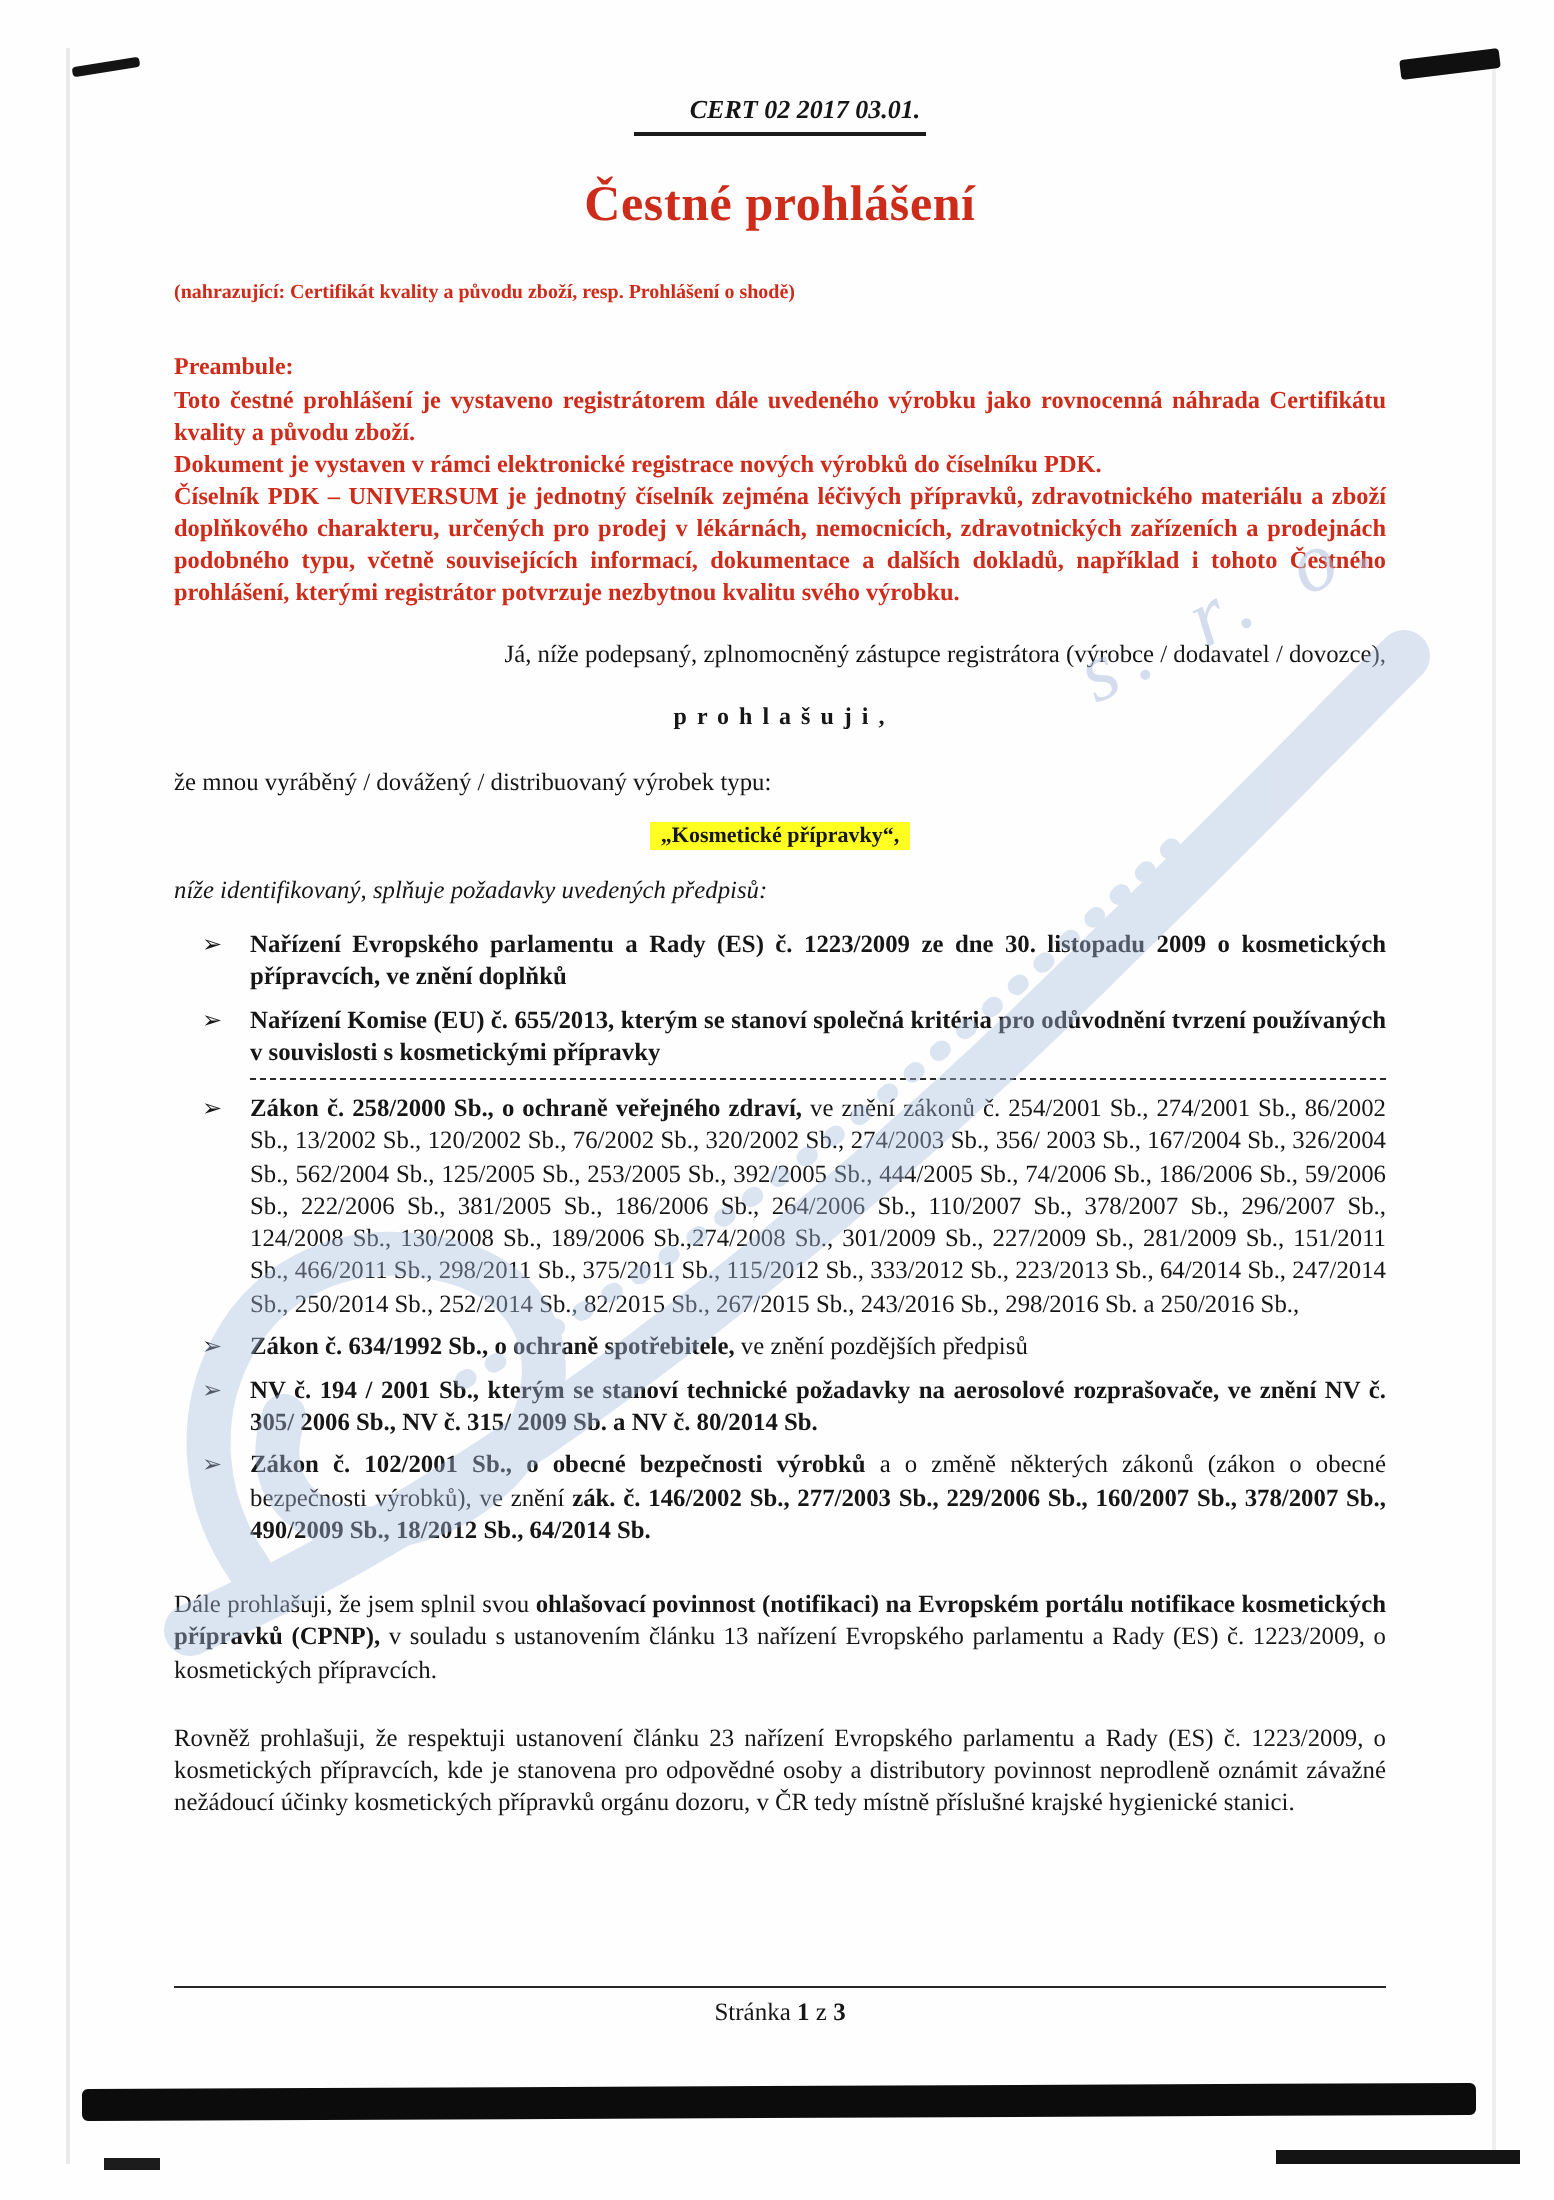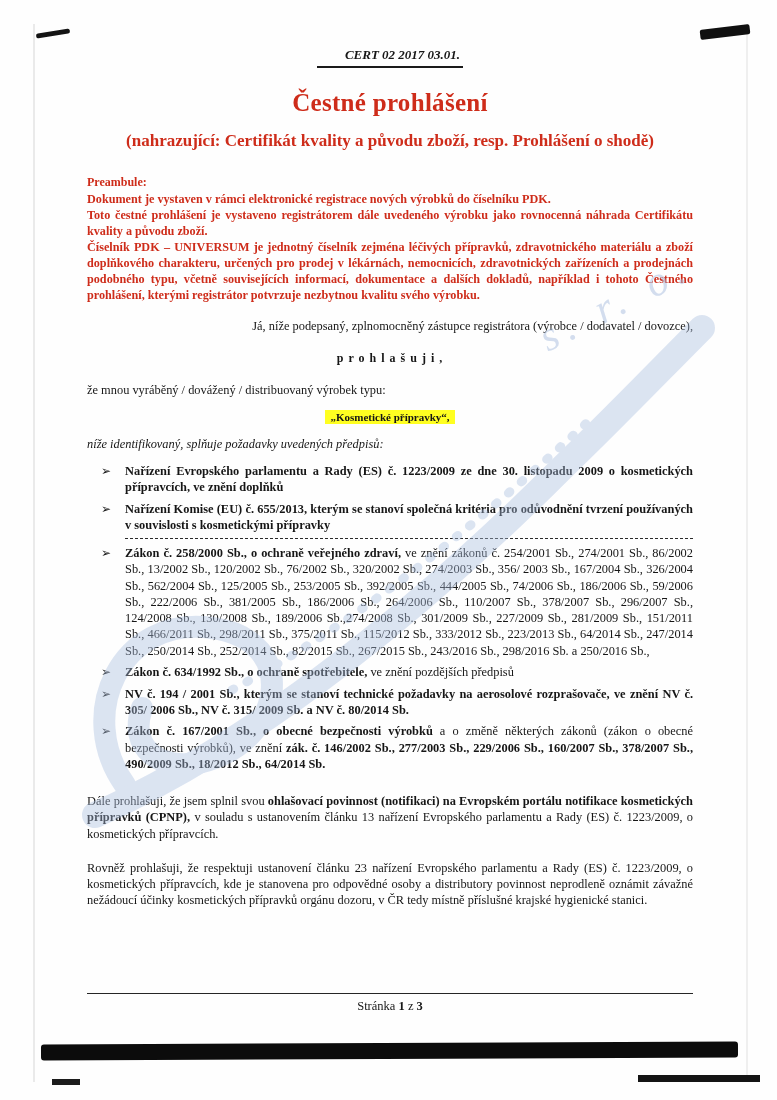--- a/index.html
+++ b/index.html
@@ -33,21 +33,21 @@
   
   .content { position:absolute; left:87px; top:46px; width:606px; z-index:1; font-size:12.4px; line-height:1.31; }
 
   .doc-code { text-align:center; }
   .doc-code .code-text {
     display:inline-block; font-style:italic; font-weight:bold; font-size:13px;
     border-bottom:2px solid #1a1a1a; padding:0 3px 3px 28px;
   }
 
   .title    { margin-top:19px; text-align:center; color:var(--red); font-weight:bold; font-size:25px; letter-spacing:0.3px; }
-  .subtitle { margin-top:10px;  text-align:center; color:var(--red); font-weight:bold; font-size:17px; }
+  .subtitle { margin-top:20px;  text-align:left; color:var(--red); font-weight:bold; font-size:10px; }
 
   .pre-heading { margin-top:23px; color:var(--red); font-weight:bold; font-size:12px; }
   .pre-para    { color:var(--red); font-weight:bold; font-size:12.2px; line-height:1.32; text-align:justify; }
 
   .intro { margin-top:15px; text-align:right; }
   .verb  { margin-top:16px; text-align:center; font-weight:bold; font-size:12px; letter-spacing:1px; }
   .product-intro { margin-top:16px; }
   .product-type  { margin-top:10px; text-align:center; }
   .product-type .hl {
     background:var(--yellow); font-weight:bold; font-size:11px;
@@ -94,22 +94,22 @@
   <div class="content">
 
     <div class="doc-code">
       <span class="code-text">CERT 02 2017 03.01.</span>
     </div>
 
     <div class="title">Čestné prohlášení</div>
     <div class="subtitle">(nahrazující: Certifikát kvality a původu zboží, resp. Prohlášení o shodě)</div>
 
     <div class="pre-heading">Preambule:</div>
+    <p class="pre-para">Toto čestné prohlášení je vystaveno registrátorem dále uvedeného výrobku jako rovnocenná náhrada Certifikátu kvality a původu zboží.</p>
     <p class="pre-para">Dokument je vystaven v rámci elektronické registrace nových výrobků do číselníku PDK.</p>
-    <p class="pre-para">Toto čestné prohlášení je vystaveno registrátorem dále uvedeného výrobku jako rovnocenná náhrada Certifikátu kvality a původu zboží.</p>
     <p class="pre-para">Číselník PDK – UNIVERSUM je jednotný číselník zejména léčivých přípravků, zdravotnického materiálu a zboží doplňkového charakteru, určených pro prodej v lékárnách, nemocnicích, zdravotnických zařízeních a prodejnách podobného typu, včetně souvisejících informací, dokumentace a dalších dokladů, například i tohoto Čestného prohlášení, kterými registrátor potvrzuje nezbytnou kvalitu svého výrobku.</p>
 
     <p class="intro">Já, níže podepsaný, zplnomocněný zástupce registrátora (výrobce / dodavatel / dovozce),</p>
     <p class="verb">p r o h l a š u j i ,</p>
     <p class="product-intro">že mnou vyráběný / dovážený  / distribuovaný výrobek typu:</p>
     <p class="product-type">
       <span class="hl">„Kosmetické přípravky“,</span>
     </p>
     <p class="req-intro">níže identifikovaný, splňuje požadavky uvedených předpisů:</p>
 
@@ -132,21 +132,21 @@
       <li class="reg-item">
         <span class="bullet">➢</span>
         <span class="reg-text"><span style="font-weight: bold;">Zákon č. 634/1992 Sb., o ochraně spotřebitele,</span><span> ve znění pozdějších předpisů</span></span>
       </li>
       <li class="reg-item">
         <span class="bullet">➢</span>
         <span class="reg-text"><span style="font-weight: bold;">NV č. 194 / 2001 Sb., kterým se stanoví technické požadavky na aerosolové rozprašovače, ve znění NV č. 305/ 2006 Sb., NV č. 315/ 2009 Sb. a NV č. 80/2014 Sb.</span></span>
       </li>
       <li class="reg-item">
         <span class="bullet">➢</span>
-        <span class="reg-text"><span style="font-weight: bold;">Zákon č. 167/2001 Sb., o obecné bezpečnosti výrobků</span><span> a o změně některých zákonů (zákon o obecné bezpečnosti výrobků), ve znění </span><span style="font-weight: bold;">zák. č. 146/2002 Sb., 277/2003 Sb., 229/2006 Sb., 160/2007 Sb., 378/2007 Sb., 490/2009 Sb., 18/2012 Sb., 64/2014 Sb.</span></span>
+        <span class="reg-text"><span style="font-weight: bold;">Zákon č. 102/2001 Sb., o obecné bezpečnosti výrobků</span><span> a o změně některých zákonů (zákon o obecné bezpečnosti výrobků), ve znění </span><span style="font-weight: bold;">zák. č. 146/2002 Sb., 277/2003 Sb., 229/2006 Sb., 160/2007 Sb., 378/2007 Sb., 490/2009 Sb., 18/2012 Sb., 64/2014 Sb.</span></span>
       </li>
     </ul>
 
     <p class="closing"><span>Dále prohlašuji, že jsem splnil svou </span><span style="font-weight: bold;">ohlašovací povinnost (notifikaci) na Evropském portálu notifikace kosmetických přípravků (CPNP),</span><span> v souladu s ustanovením článku 13 nařízení Evropského parlamentu a Rady (ES) č. 1223/2009, o kosmetických přípravcích.</span></p>
     <p class="closing closing-2"><span>Rovněž prohlašuji, že respektuji ustanovení článku 23 nařízení Evropského parlamentu a Rady (ES) č. 1223/2009, o kosmetických přípravcích, kde je stanovena pro odpovědné osoby a distributory povinnost neprodleně oznámit závažné nežádoucí účinky kosmetických přípravků orgánu dozoru, v ČR tedy místně příslušné krajské hygienické stanici.</span></p>
 
   </div>
 
   <div class="footer">
     <div class="footer-line"></div>

